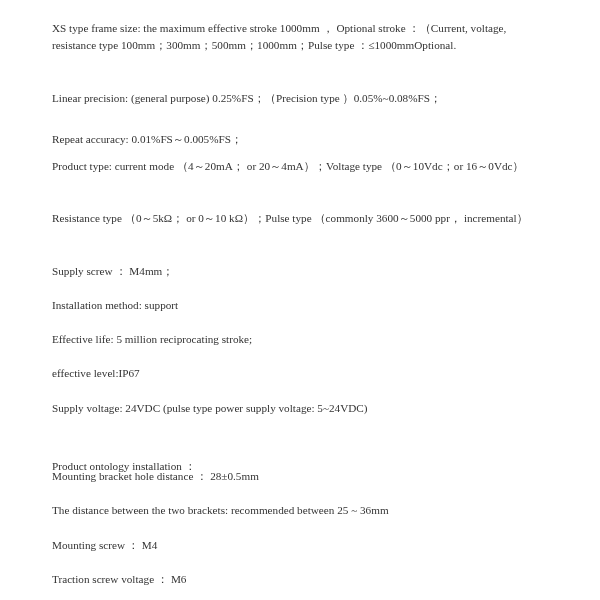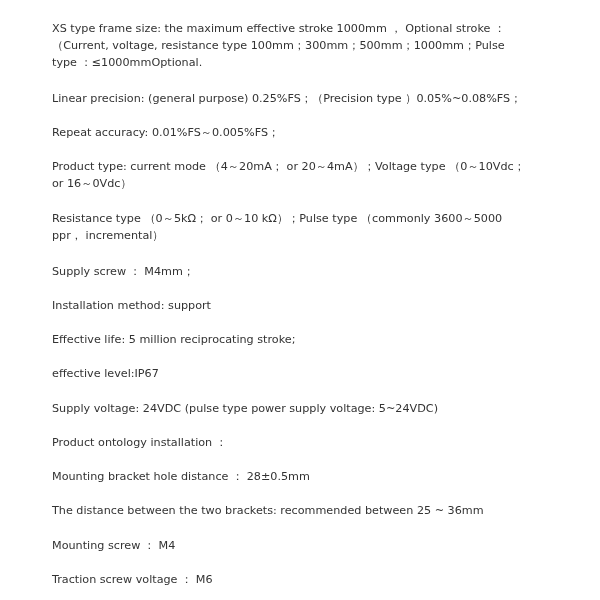--- a/index.html
+++ b/index.html
@@ -2,34 +2,34 @@
 <html><head>
 <meta charset="utf-8">
 <style>
   html, body { margin: 0; padding: 0; background: #ffffff; }
   body { width: 600px; height: 600px; overflow: hidden; position: relative; }
   .doc {
     position: absolute; left: 52px; top: 20px; width: 480px;
     font-family: "DejaVu Sans", sans-serif;
     font-size: 11.2px; color: #333333; line-height: 17px;
   }
-  .p { position: absolute; left: 0; width: 480px; margin: 0; white-space: normal; }
+  .p { position: absolute; left: 0; width: 480px; margin: 0; white-space: normal; font-family: Liberation Serif, serif; }
 </style>
 </head>
 <body>
 
 <div class="doc">
   <p class="p" style="top:0px">XS type frame size: the maximum effective stroke 1000mm  ， Optional stroke ：（Current, voltage, resistance type   100mm；300mm；500mm；1000mm；Pulse type ：≤1000mmOptional.</p>
   <p class="p" style="top:70px">Linear precision: (general purpose) 0.25%FS；（Precision type  ）0.05%~0.08%FS；</p>
-  <p class="p" style="top:104px">Repeat accuracy: 0.01%FS～0.005%FS；</p>
+  <p class="p" style="top:111px">Repeat accuracy: 0.01%FS～0.005%FS；</p>
   <p class="p" style="top:138px">Product type: current mode （4～20mA；  or 20～4mA）；Voltage type （0～10Vdc；or 16～0Vdc）</p>
   <p class="p" style="top:190px"> Resistance type  （0～5kΩ； or   0～10 kΩ）；Pulse type  （commonly 3600～5000 ppr， incremental）</p>
   <p class="p" style="top:243px">Supply screw ： M4mm；</p>
   <p class="p" style="top:277px">Installation method: support</p>
   <p class="p" style="top:311px">Effective life: 5 million reciprocating stroke;</p>
   <p class="p" style="top:345px">effective level:IP67</p>
   <p class="p" style="top:380px">Supply voltage: 24VDC (pulse type power supply voltage: 5~24VDC)</p>
-  <p class="p" style="top:414px">Product ontology installation ：</p>
+  <p class="p" style="top:438px">Product ontology installation ：</p>
   <p class="p" style="top:448px">Mounting bracket hole distance ： 28±0.5mm</p>
   <p class="p" style="top:482px">The distance between the two brackets: recommended between 25 ~ 36mm</p>
   <p class="p" style="top:517px">Mounting screw ： M4</p>
   <p class="p" style="top:551px">Traction screw voltage ： M6</p>
 </div>
 
 </body></html>

